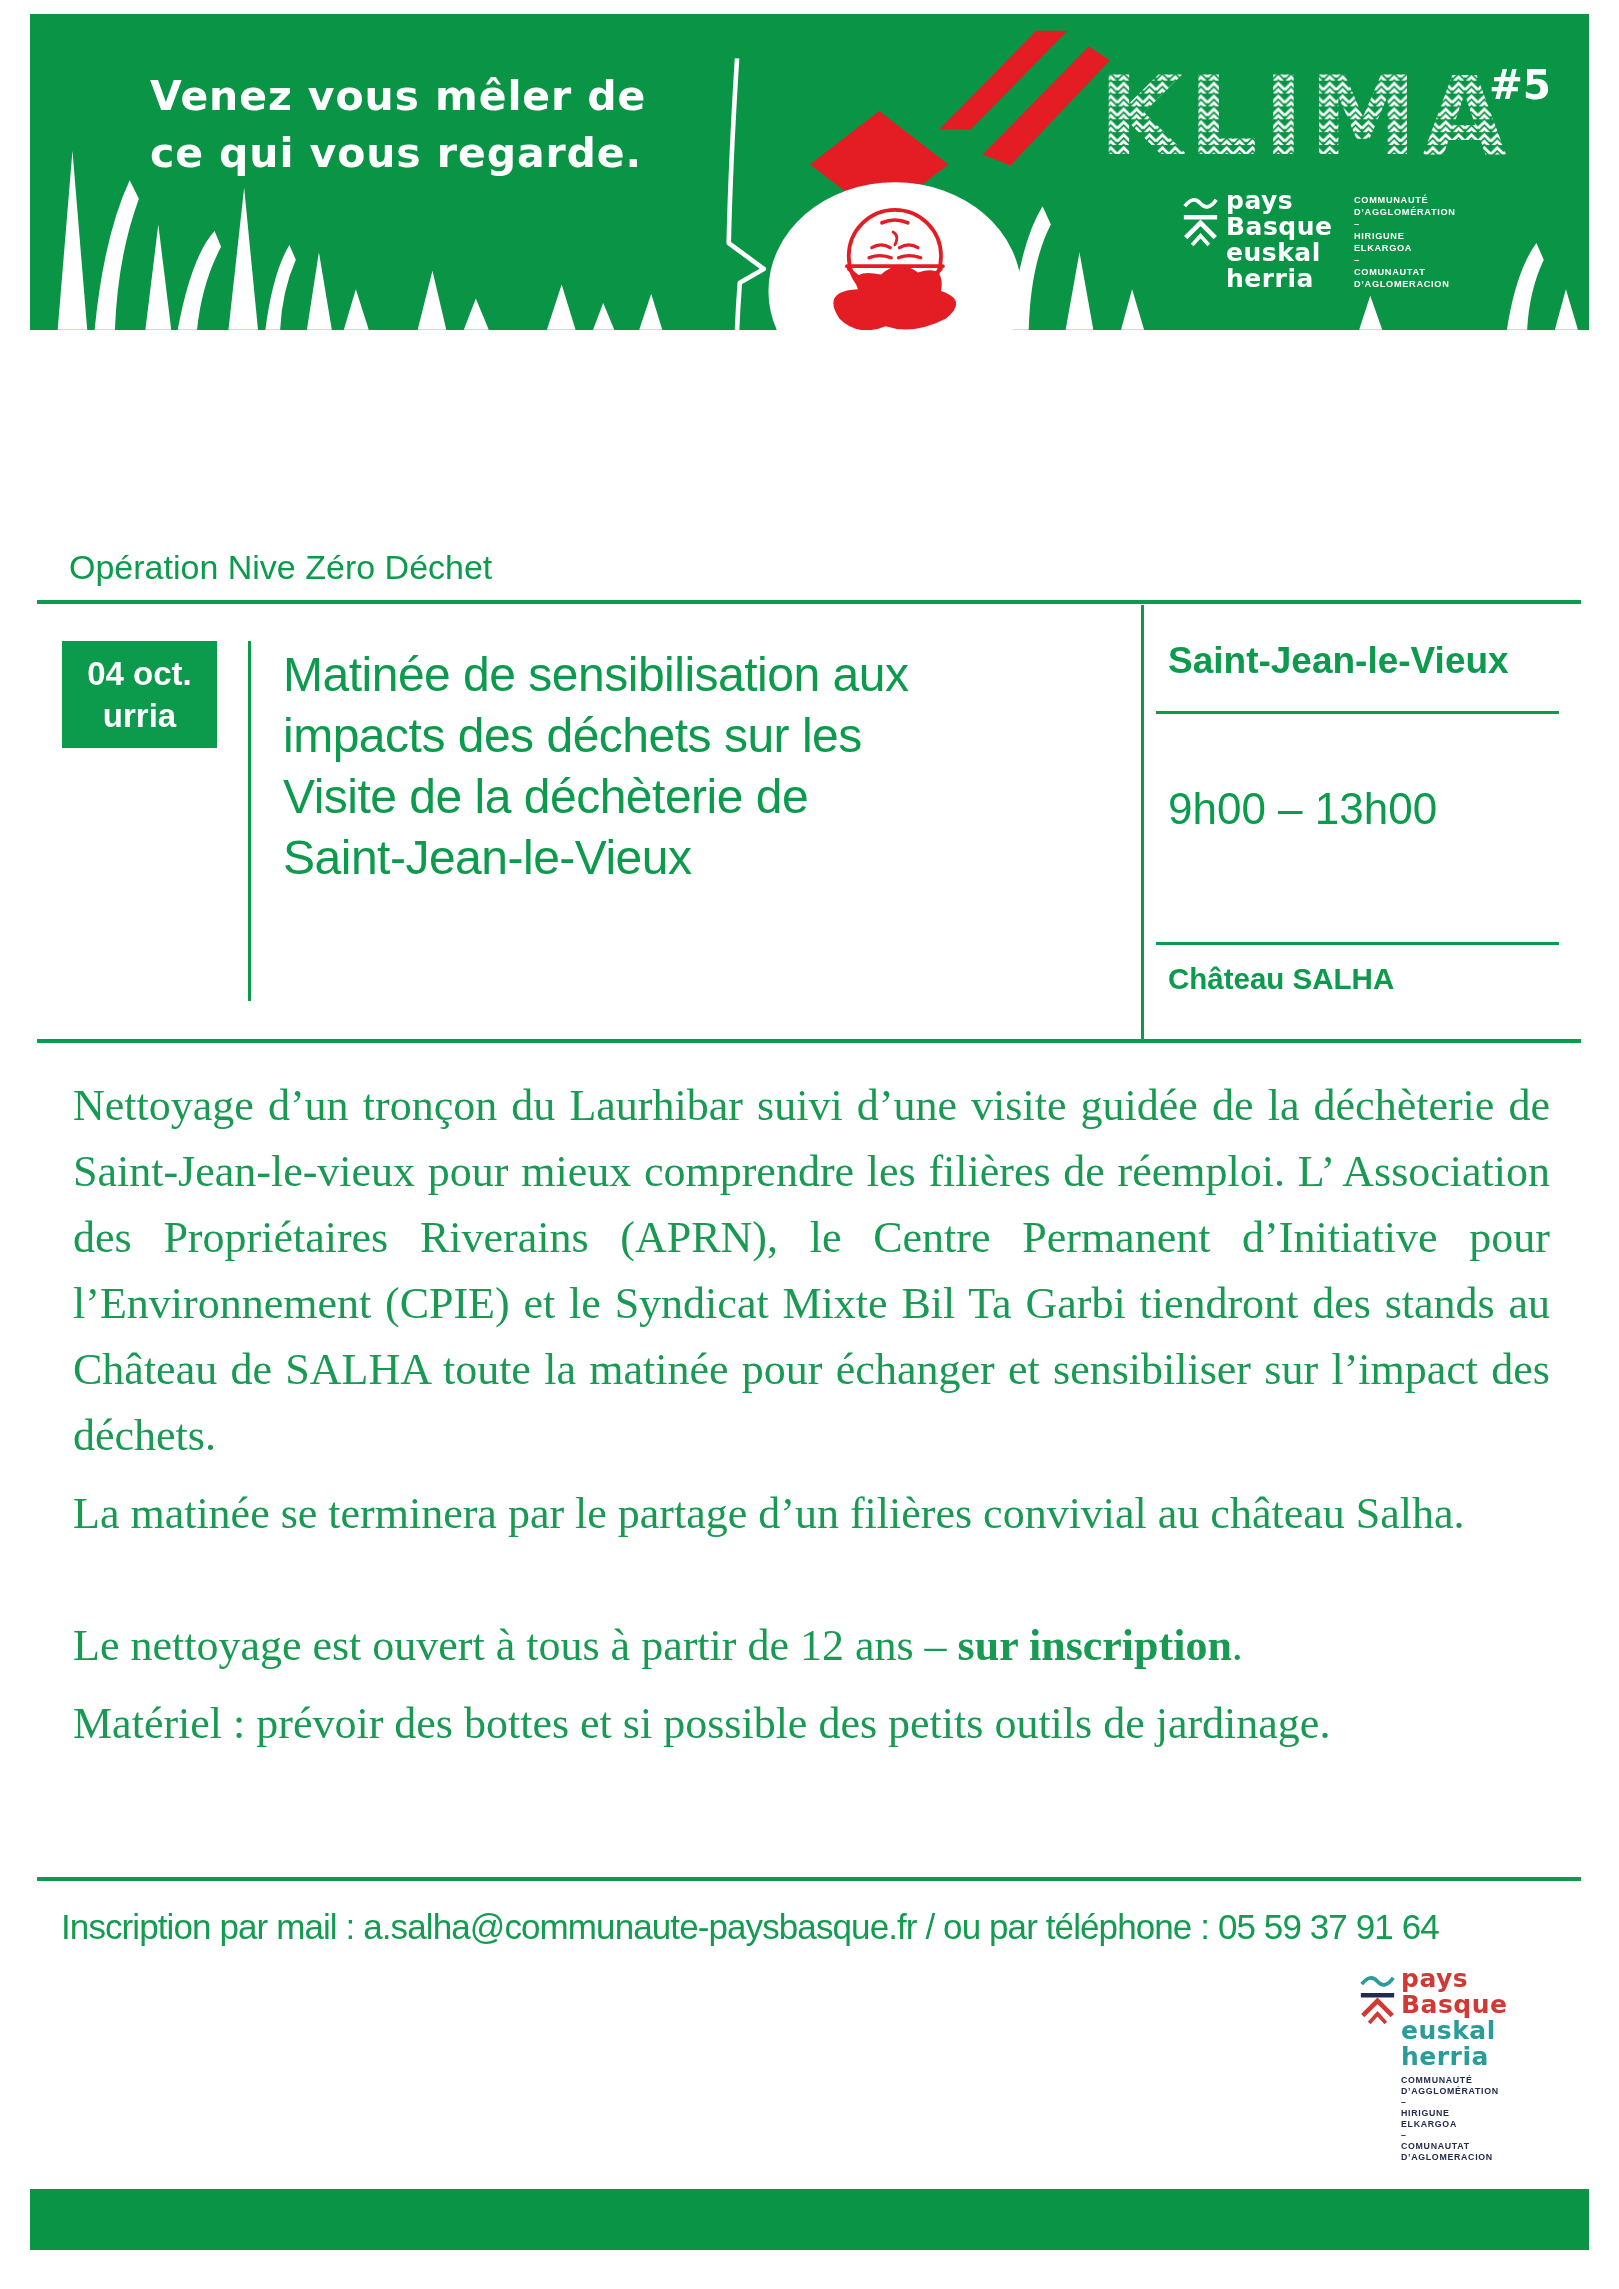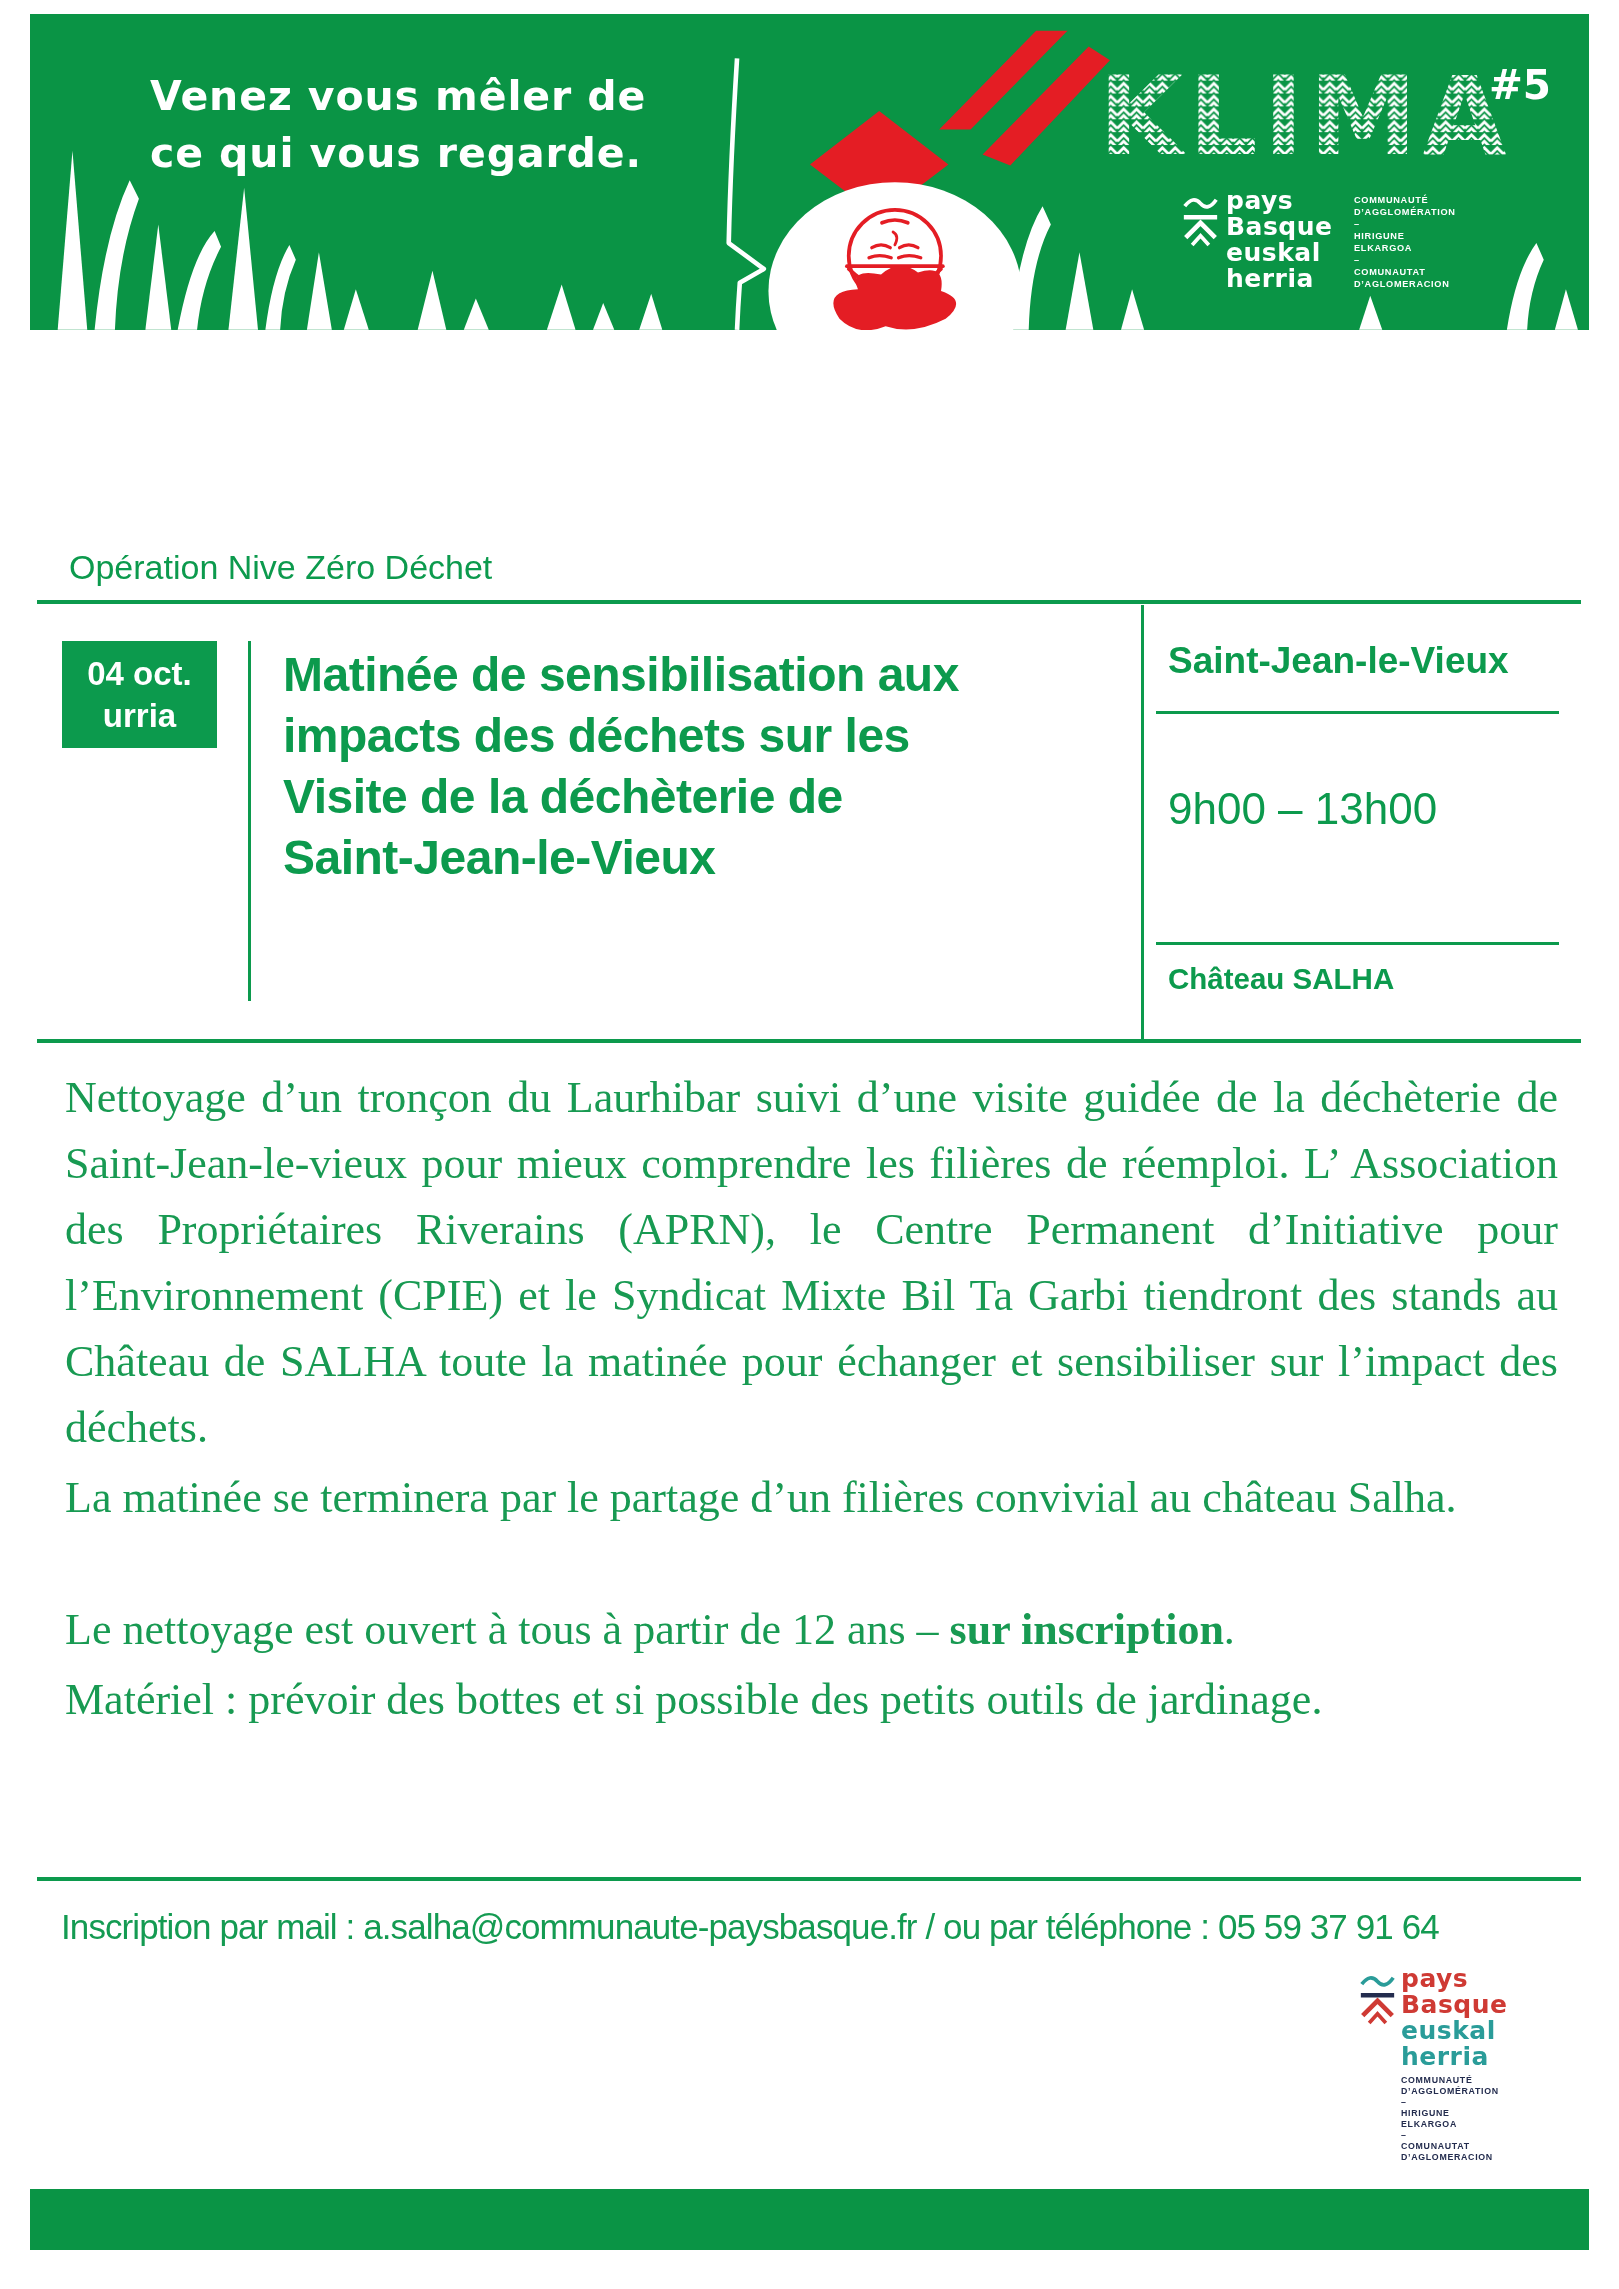--- a/index.html
+++ b/index.html
@@ -25,33 +25,33 @@
   .kicker{left:69px;top:548px;font-weight:normal;font-size:34px;color:#0c9a4d;}
   .gline{background:#0c9a4d;}
   .hline1{left:37px;top:600px;width:1544px;height:3.7px;}
   .hline2{left:37px;top:1039px;width:1544px;height:3.7px;}
   .hline3{left:37px;top:1877px;width:1544px;height:3.7px;}
   .vline1{left:248px;top:641px;width:2.8px;height:360px;}
   .vline2{left:1141px;top:605px;width:2.8px;height:434px;}
   .datebox{left:62px;top:641px;width:155px;height:107px;background:#0c9a4d;color:#ffffff;
            font-weight:bold;font-size:33px;line-height:42px;text-align:center;
            display:flex;flex-direction:column;justify-content:center;}
-  .title{left:283px;top:644px;width:854px;color:#0c9a4d;font-weight:bold;
+  .title{left:283px;top:644px;width:854px;color:#0c9a4d;font-weight:normal;
          font-size:48px;line-height:61px;letter-spacing:-0.5px;}
   .place{left:1168px;top:640px;color:#0c9a4d;font-weight:bold;font-size:37px;}
   .rline1{left:1156px;top:711px;width:403px;height:2.8px;}
   .rline2{left:1156px;top:942px;width:403px;height:2.8px;}
   .time{left:1168px;top:784px;color:#0c9a4d;font-size:44px;}
   .venue{left:1168px;top:962px;color:#0c9a4d;font-weight:bold;font-size:29.5px;text-align:right;}
 
   
   .bodytext{left:61px;top:1061px;width:1501px;color:#189a52;
             font-family:"Liberation Serif",serif;font-size:44px;line-height:66px;
             text-align:justify;}
-  .bodytext p{margin:4px;}
+  .bodytext p{margin:12px;}
   .bodytext .sp{margin-top:66px;}
   .contact{left:61px;top:1907px;width:1514px;color:#149b52;font-size:35px;
            letter-spacing:-0.9px;white-space:nowrap;}
 
   
   .pbf{left:1359px;top:1966px;width:222px;height:212px;}
   .pbf .mark{position:absolute;left:0;top:7.4px;}
   .pbf .words{position:absolute;left:42px;top:0;font-family:"DejaVu Sans",sans-serif;
               font-weight:bold;font-size:25px;line-height:26px;letter-spacing:0.5px;}
   .pbf .red{color:#cf3a34;}

